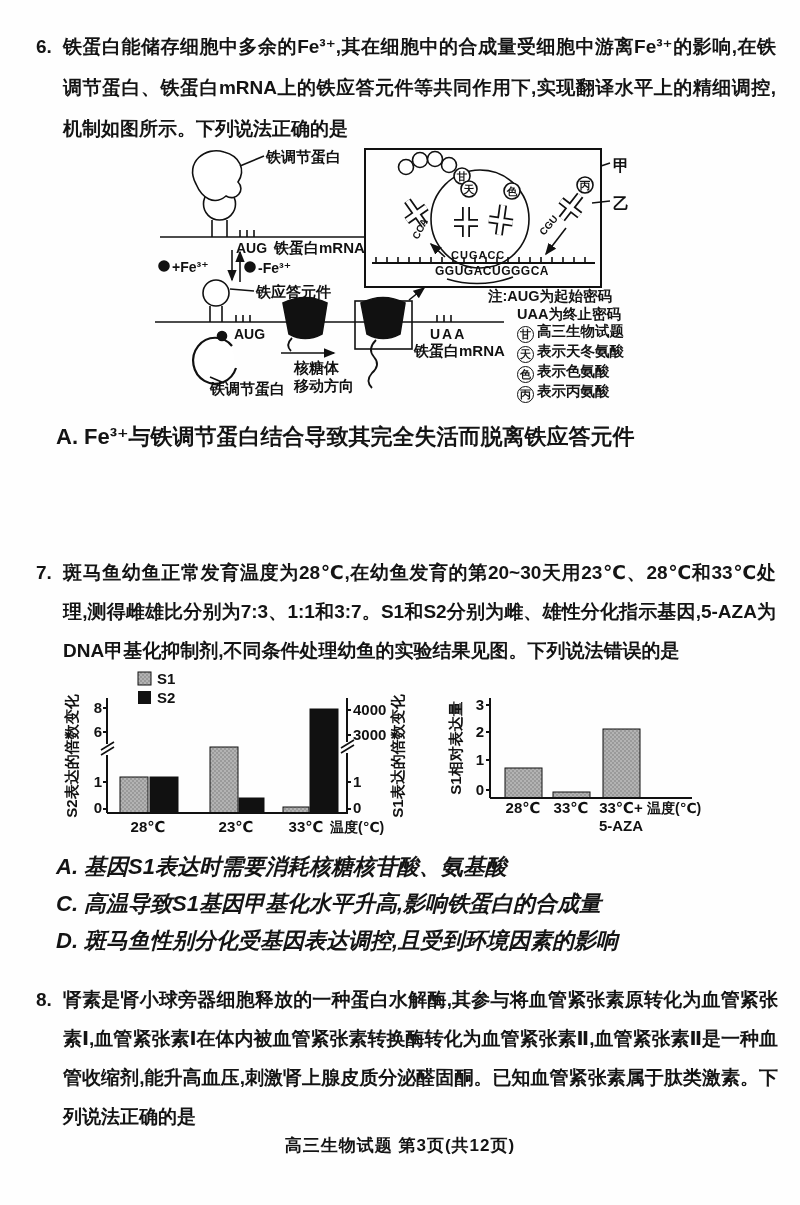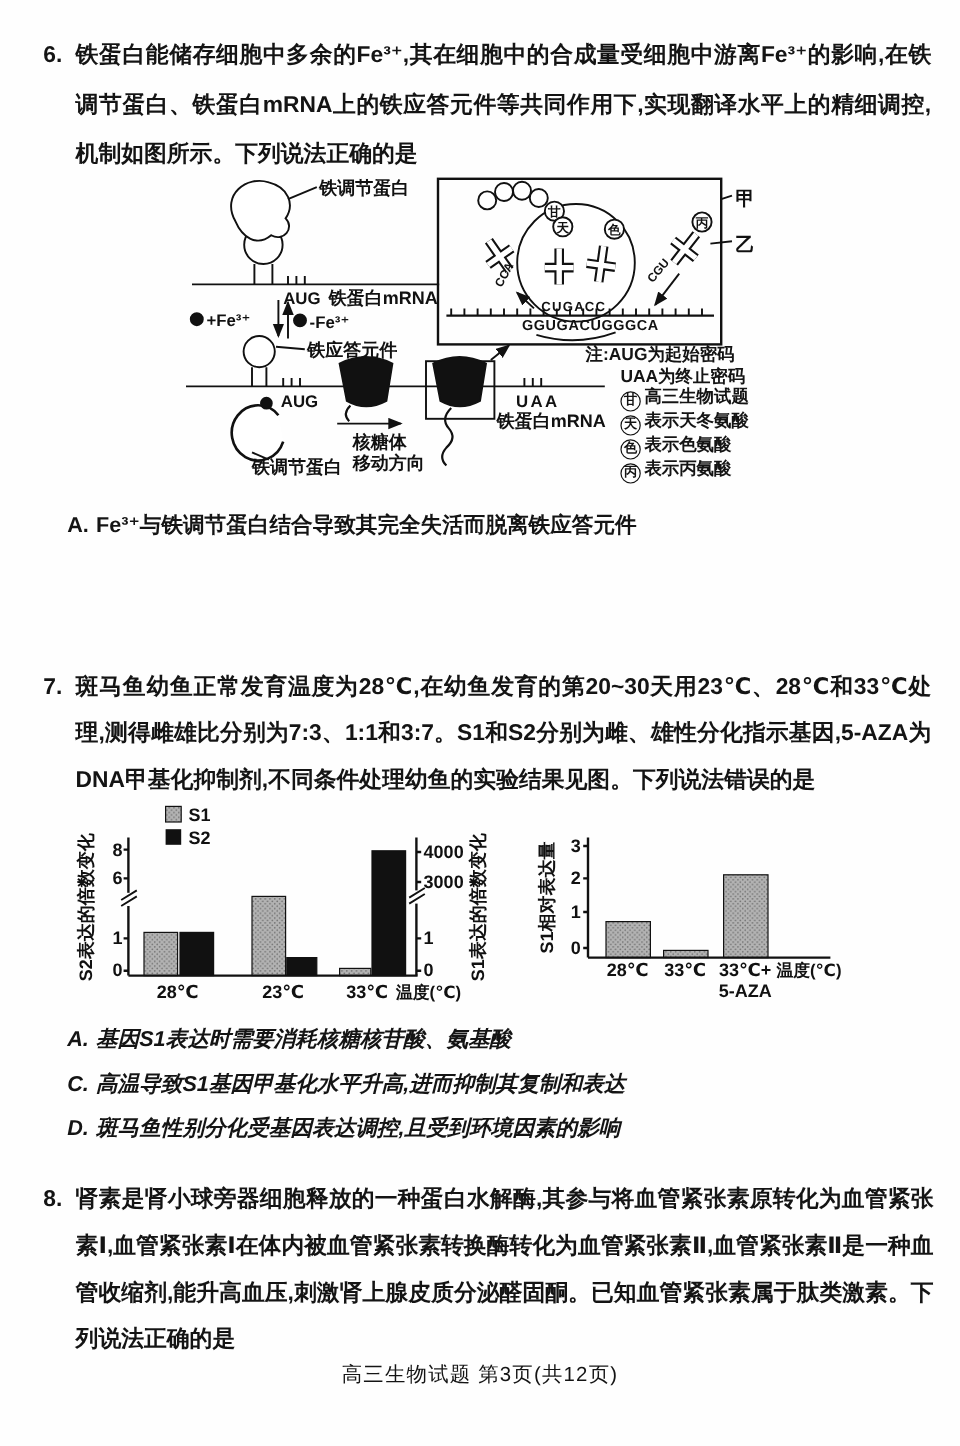--- a/index.html
+++ b/index.html
@@ -7,30 +7,30 @@
     width:800px;height:1205px;position:relative;background:#fefefe;
     font-family:"Liberation Sans","DejaVu Sans",sans-serif;
     color:#141414;overflow:hidden;
   }
   .q{position:absolute;display:flex;font-size:19px;font-weight:700;text-align:justify;}
   .qnum{flex:0 0 27px;}
   .qtext{flex:1;}
   #q6{top:26px;left:36px;width:740px;line-height:41px;}
   #q7{top:553px;left:36px;width:740px;line-height:39px;}
   #q8{top:980px;left:36px;width:742px;line-height:39px;}
-  .opts{position:absolute;left:56px;font-size:18px;font-weight:700;}
+  .opts{position:absolute;left:56px;font-size:22px;font-weight:700;}
   #q6opts{top:417px;line-height:40px;}
   #q7opts{top:848px;line-height:37px;font-style:italic;}
   .opt span.olabel{margin-right:6px;}
   .note{position:absolute;left:488px;top:288px;font-size:14.5px;font-weight:700;line-height:17.6px;white-space:nowrap;}
   .note .ind{padding-left:29px;}
   .cc{display:inline-block;width:15px;height:15px;line-height:15px;border:1.6px solid #111;
       border-radius:50%;text-align:center;font-size:11px;vertical-align:-2px;margin-right:3px;font-weight:700;}
   .footer{position:absolute;top:1134px;left:0;width:100%;text-align:center;
-          font-size:17px;font-weight:400;letter-spacing:1px;}
+          font-size:17px;font-weight:700;letter-spacing:1px;}
   svg text{font-family:"Liberation Sans","DejaVu Sans",sans-serif;font-weight:700;fill:#111;}
   .abs{position:absolute;}
 </style>
 </head>
 <body>
 
 <div class="q" id="q6">
   <span class="qnum">6.</span>
   <div class="qtext">铁蛋白能储存细胞中多余的Fe³⁺,其在细胞中的合成量受细胞中游离Fe³⁺的影响,在铁调节蛋白、铁蛋白mRNA上的铁应答元件等共同作用下,实现翻译水平上的精细调控,机制如图所示。下列说法正确的是</div>
 </div>
@@ -249,21 +249,21 @@
     <text x="131" y="131" font-size="15" text-anchor="middle">33℃</text>
     <text x="181" y="131" font-size="15" text-anchor="middle">33℃+</text>
     <text x="181" y="149" font-size="15" text-anchor="middle">5-AZA</text>
     <text x="207" y="131" font-size="14">温度(℃)</text>
     <text transform="rotate(-90 16 66)" x="16" y="71" font-size="15" text-anchor="middle">S1相对表达量</text>
   </g>
 </svg>
 
 <div class="opts" id="q7opts">
   <div class="opt"><span class="olabel">A.</span><span>基因S1表达时需要消耗核糖核苷酸、氨基酸</span></div>
-  <div class="opt"><span class="olabel">C.</span><span>高温导致S1基因甲基化水平升高,进而抑制其复制和表达</span></div>
+  <div class="opt"><span class="olabel">C.</span><span>高温导致S1基因甲基化水平升高,影响铁蛋白的合成量</span></div>
   <div class="opt"><span class="olabel">D.</span><span>斑马鱼性别分化受基因表达调控,且受到环境因素的影响</span></div>
 </div>
 
 <div class="q" id="q8">
   <span class="qnum">8.</span>
   <div class="qtext">肾素是肾小球旁器细胞释放的一种蛋白水解酶,其参与将血管紧张素原转化为血管紧张素Ⅰ,血管紧张素Ⅰ在体内被血管紧张素转换酶转化为血管紧张素Ⅱ,血管紧张素Ⅱ是一种血管收缩剂,能升高血压,刺激肾上腺皮质分泌醛固酮。已知血管紧张素属于肽类激素。下列说法正确的是</div>
 </div>
 
 <div class="footer">高三生物试题  第3页(共12页)</div>
 

